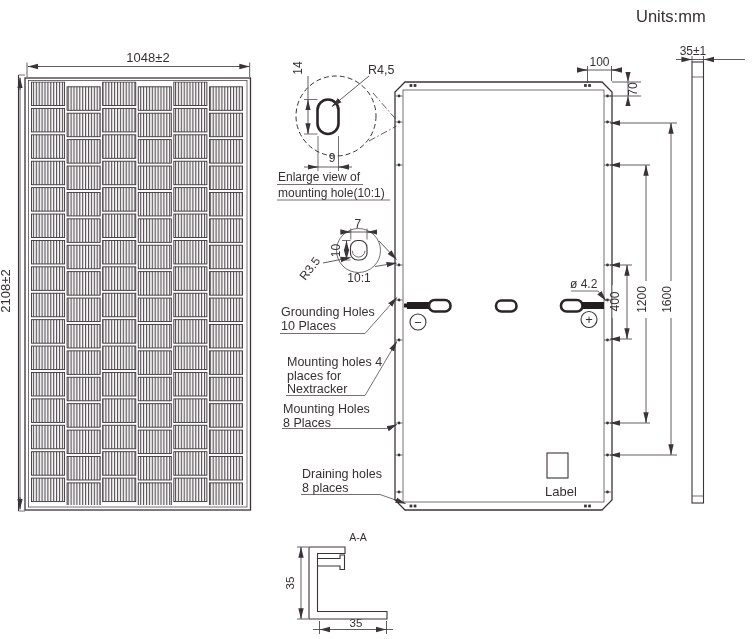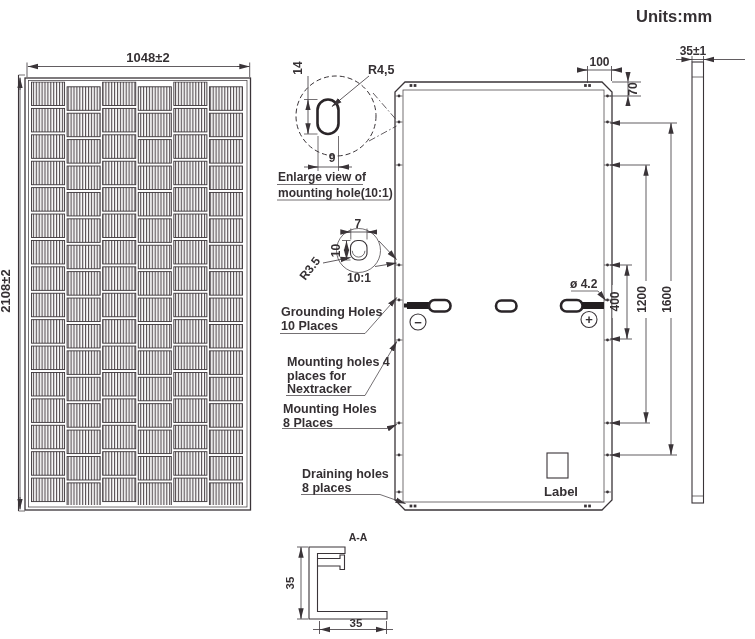--- a/index.html
+++ b/index.html
@@ -1,16 +1,16 @@
 <!DOCTYPE html>
 <html><head>
 <meta charset="utf-8">
 <style>
   html,body{margin:0;padding:0;background:#ffffff;}
-  .stage{position:relative;width:755px;height:639px;background:#ffffff;overflow:hidden;font-weight:bold;}
+  .stage{position:relative;width:755px;height:639px;background:#ffffff;overflow:hidden;}
   svg text{font-family:"Liberation Sans","DejaVu Sans",sans-serif;fill:#353033;}
   .ln{stroke:#3a3438;stroke-width:1.1;fill:none;}
   .ln2{stroke:#3a3438;stroke-width:1.3;fill:none;}
   .thin{stroke:#464044;stroke-width:0.75;fill:none;}
   .dim{stroke:#464044;stroke-width:0.85;fill:none;}
   .thick{stroke:#2a2528;stroke-width:2.6;fill:#ffffff;}
   .fillk{fill:#221e20;stroke:none;}
   .dashdot{stroke:#464044;stroke-width:0.85;fill:none;stroke-dasharray:7 2.5 1.5 2.5;}
   .dashed{stroke:#3a3438;stroke-width:1;fill:none;stroke-dasharray:5 3;}
   .t10{font-size:10.5px;} .t11{font-size:11.5px;} .t12{font-size:12px;}

